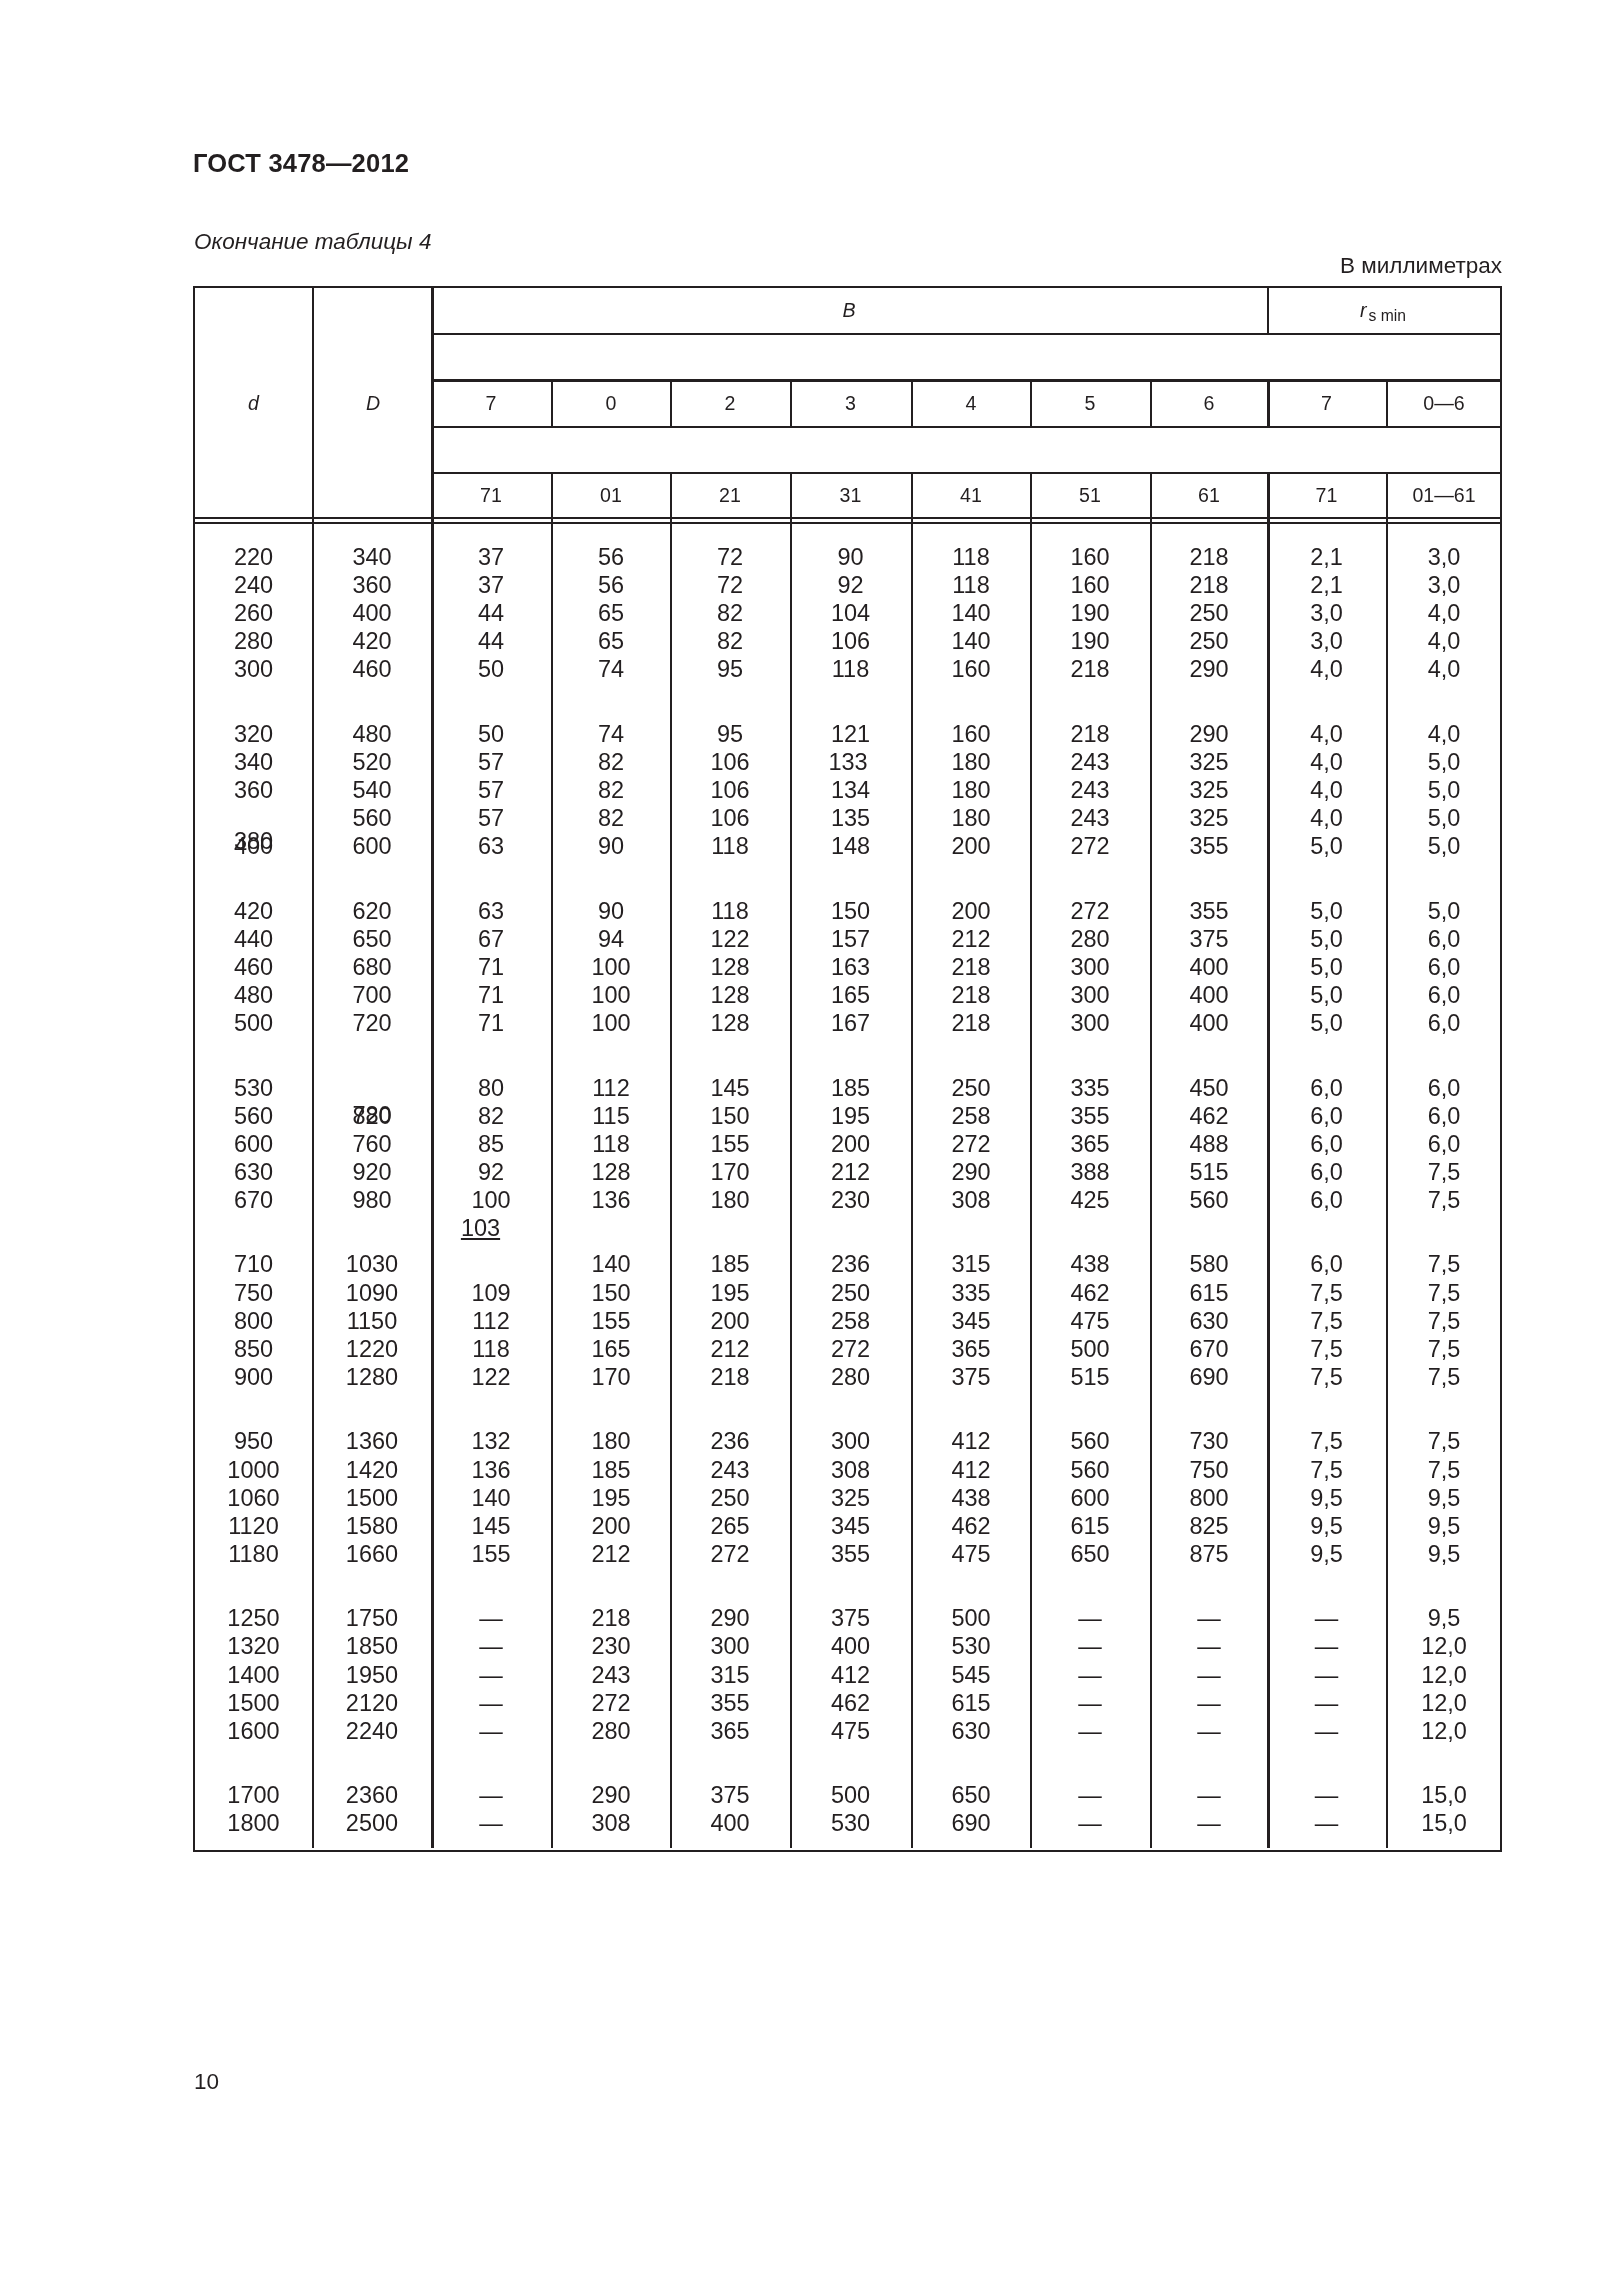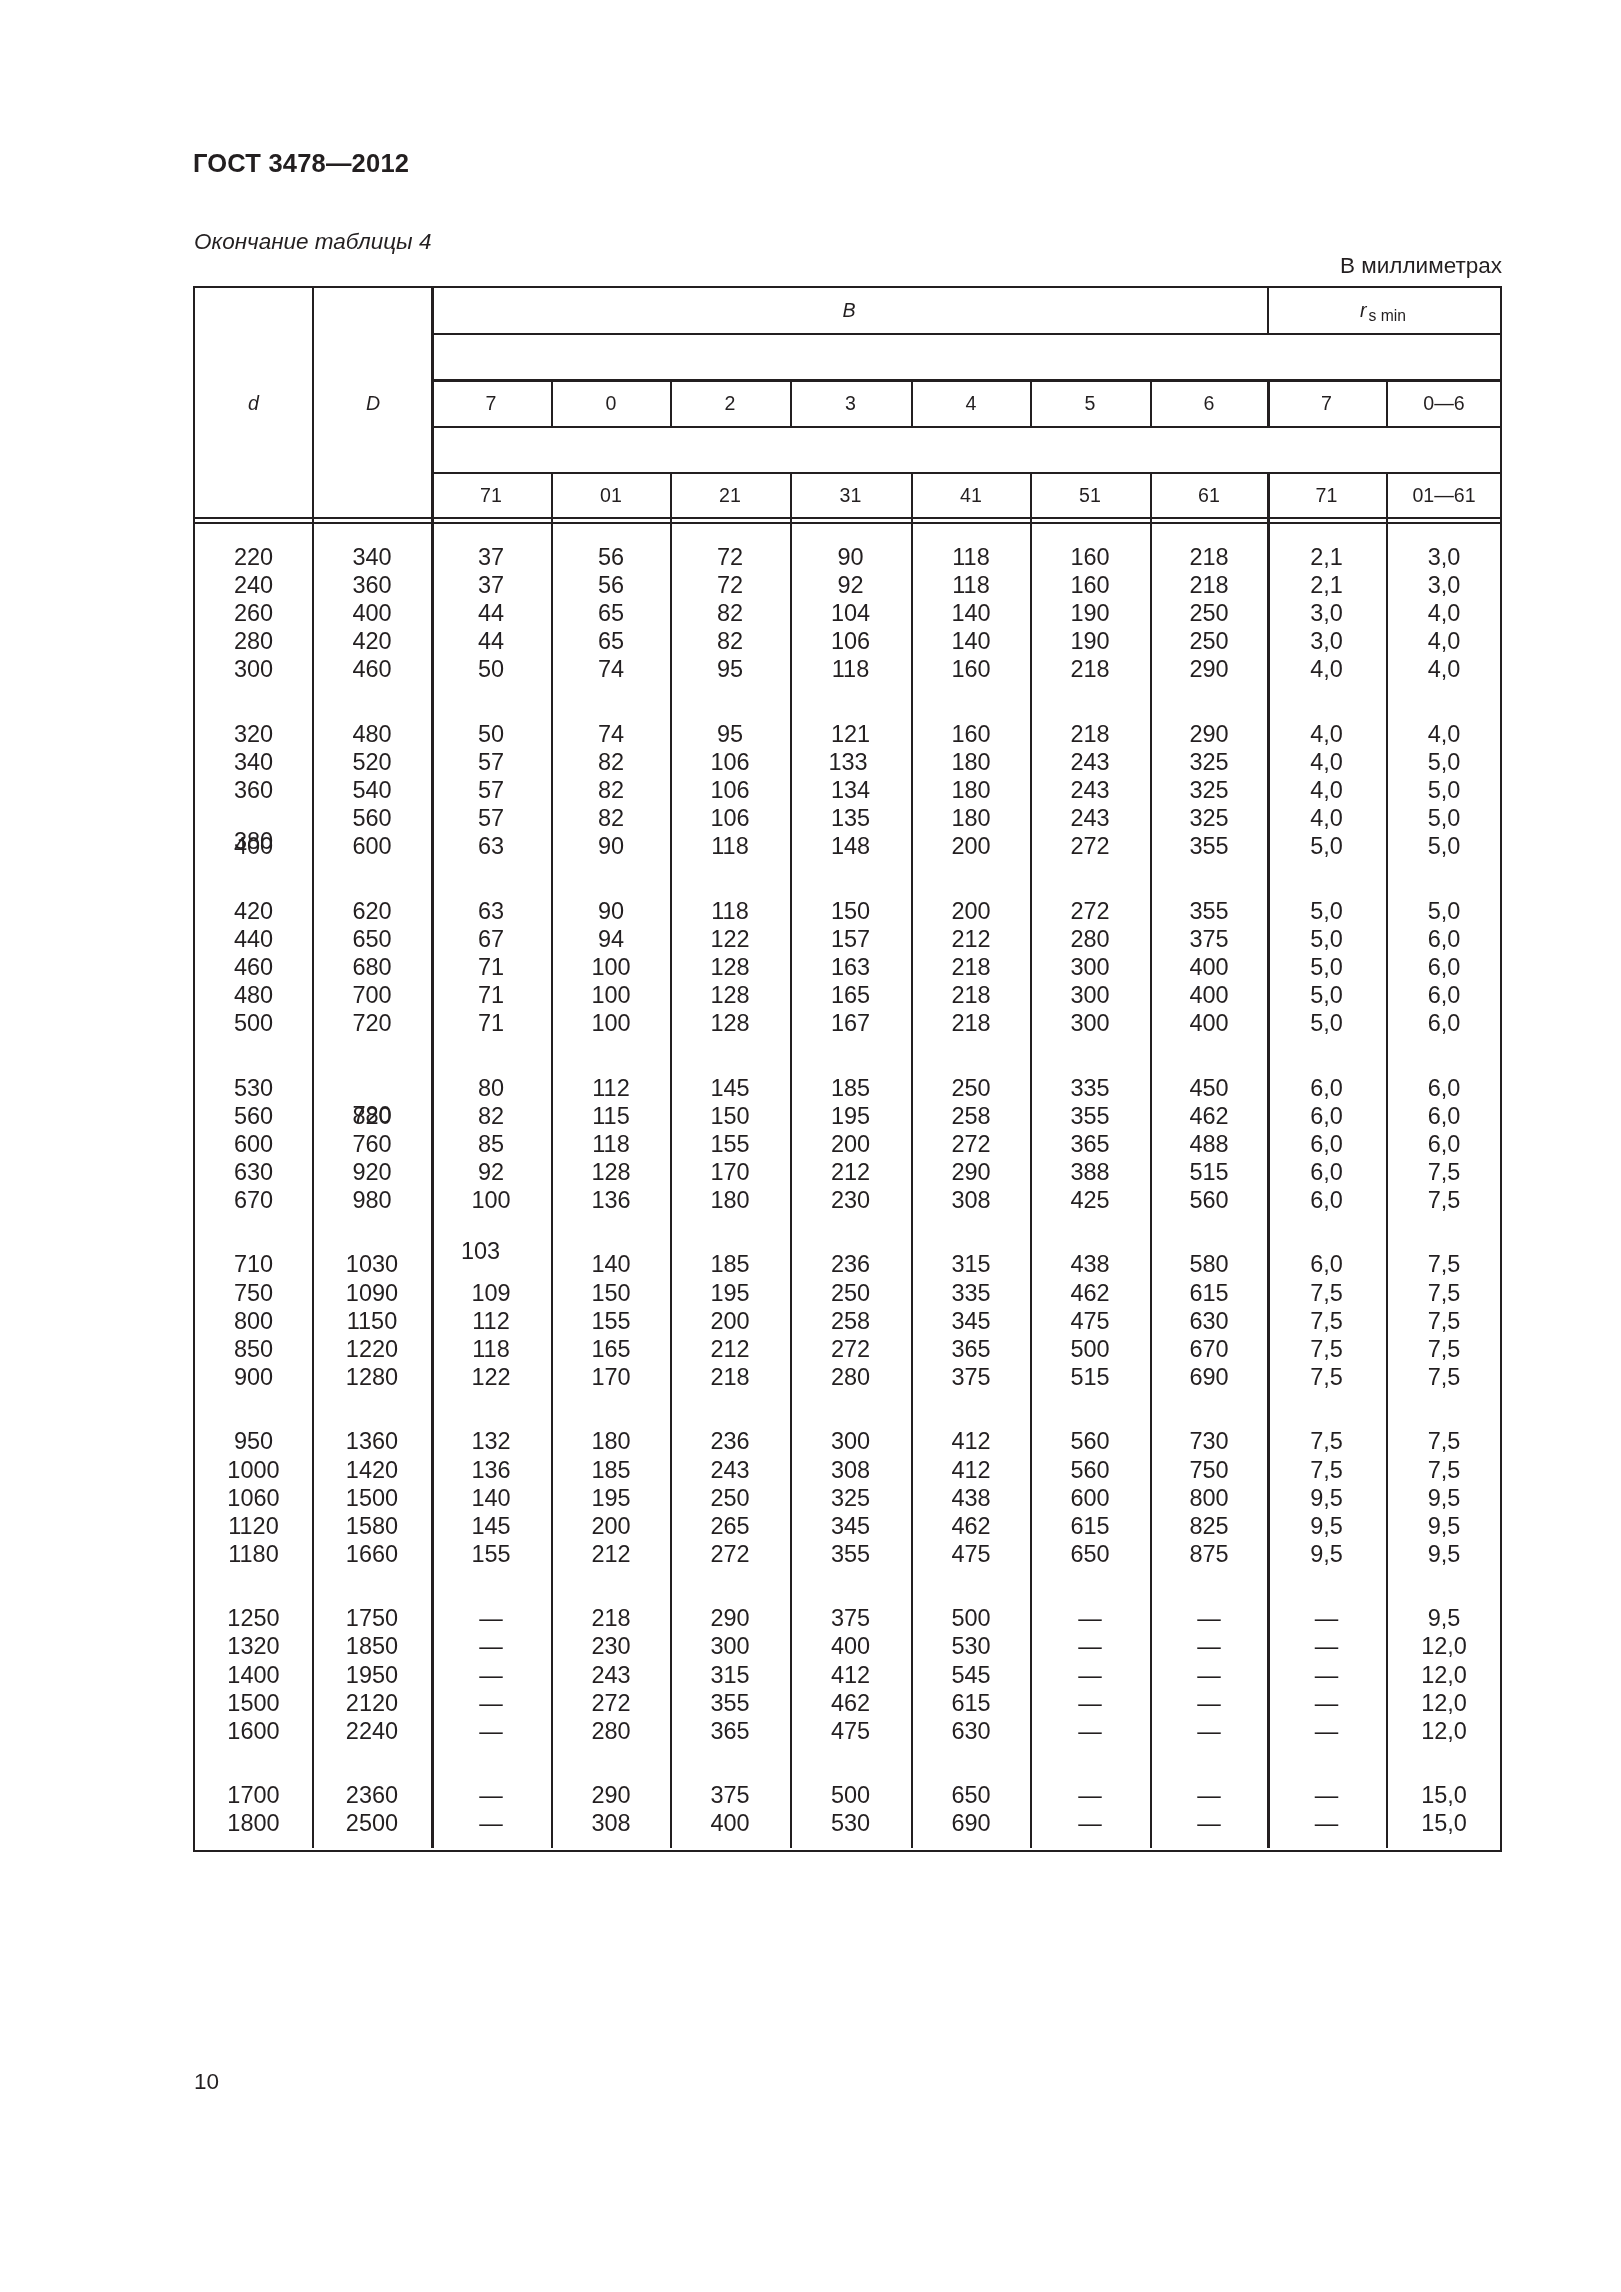--- a/index.html
+++ b/index.html
@@ -342,21 +342,21 @@
         <div class="cell" style="left: 595px; top: 899px; width: 121px;">230</div>
         <div class="cell" style="left: 716px; top: 899px; width: 120px;">308</div>
         <div class="cell" style="left: 835px; top: 899px; width: 120px;">425</div>
         <div class="cell" style="left: 955px; top: 899px; width: 118px;">560</div>
         <div class="cell" style="left: 1072px; top: 899px; width: 119px;">6,0</div>
         <div class="cell" style="left: 1191px; top: 899px; width: 116px;">7,5</div>
       </div>
       <div>
         <div class="cell" style="left: 0px; top: 963px; width: 117px;">710</div>
         <div class="cell" style="left: 117px; top: 963px; width: 120px;">1030</div>
-        <div class="cell" style="left: 236px; top: 950px; width: 99px;">103</div>
+        <div class="cell" style="left: 236px; top: 927px; width: 99px; text-decoration: underline;">103</div>
         <div class="cell" style="left: 356px; top: 963px; width: 120px;">140</div>
         <div class="cell" style="left: 475px; top: 963px; width: 120px;">185</div>
         <div class="cell" style="left: 595px; top: 963px; width: 121px;">236</div>
         <div class="cell" style="left: 716px; top: 963px; width: 120px;">315</div>
         <div class="cell" style="left: 835px; top: 963px; width: 120px;">438</div>
         <div class="cell" style="left: 955px; top: 963px; width: 118px;">580</div>
         <div class="cell" style="left: 1072px; top: 963px; width: 119px;">6,0</div>
         <div class="cell" style="left: 1191px; top: 963px; width: 116px;">7,5</div>
       </div>
       <div>

